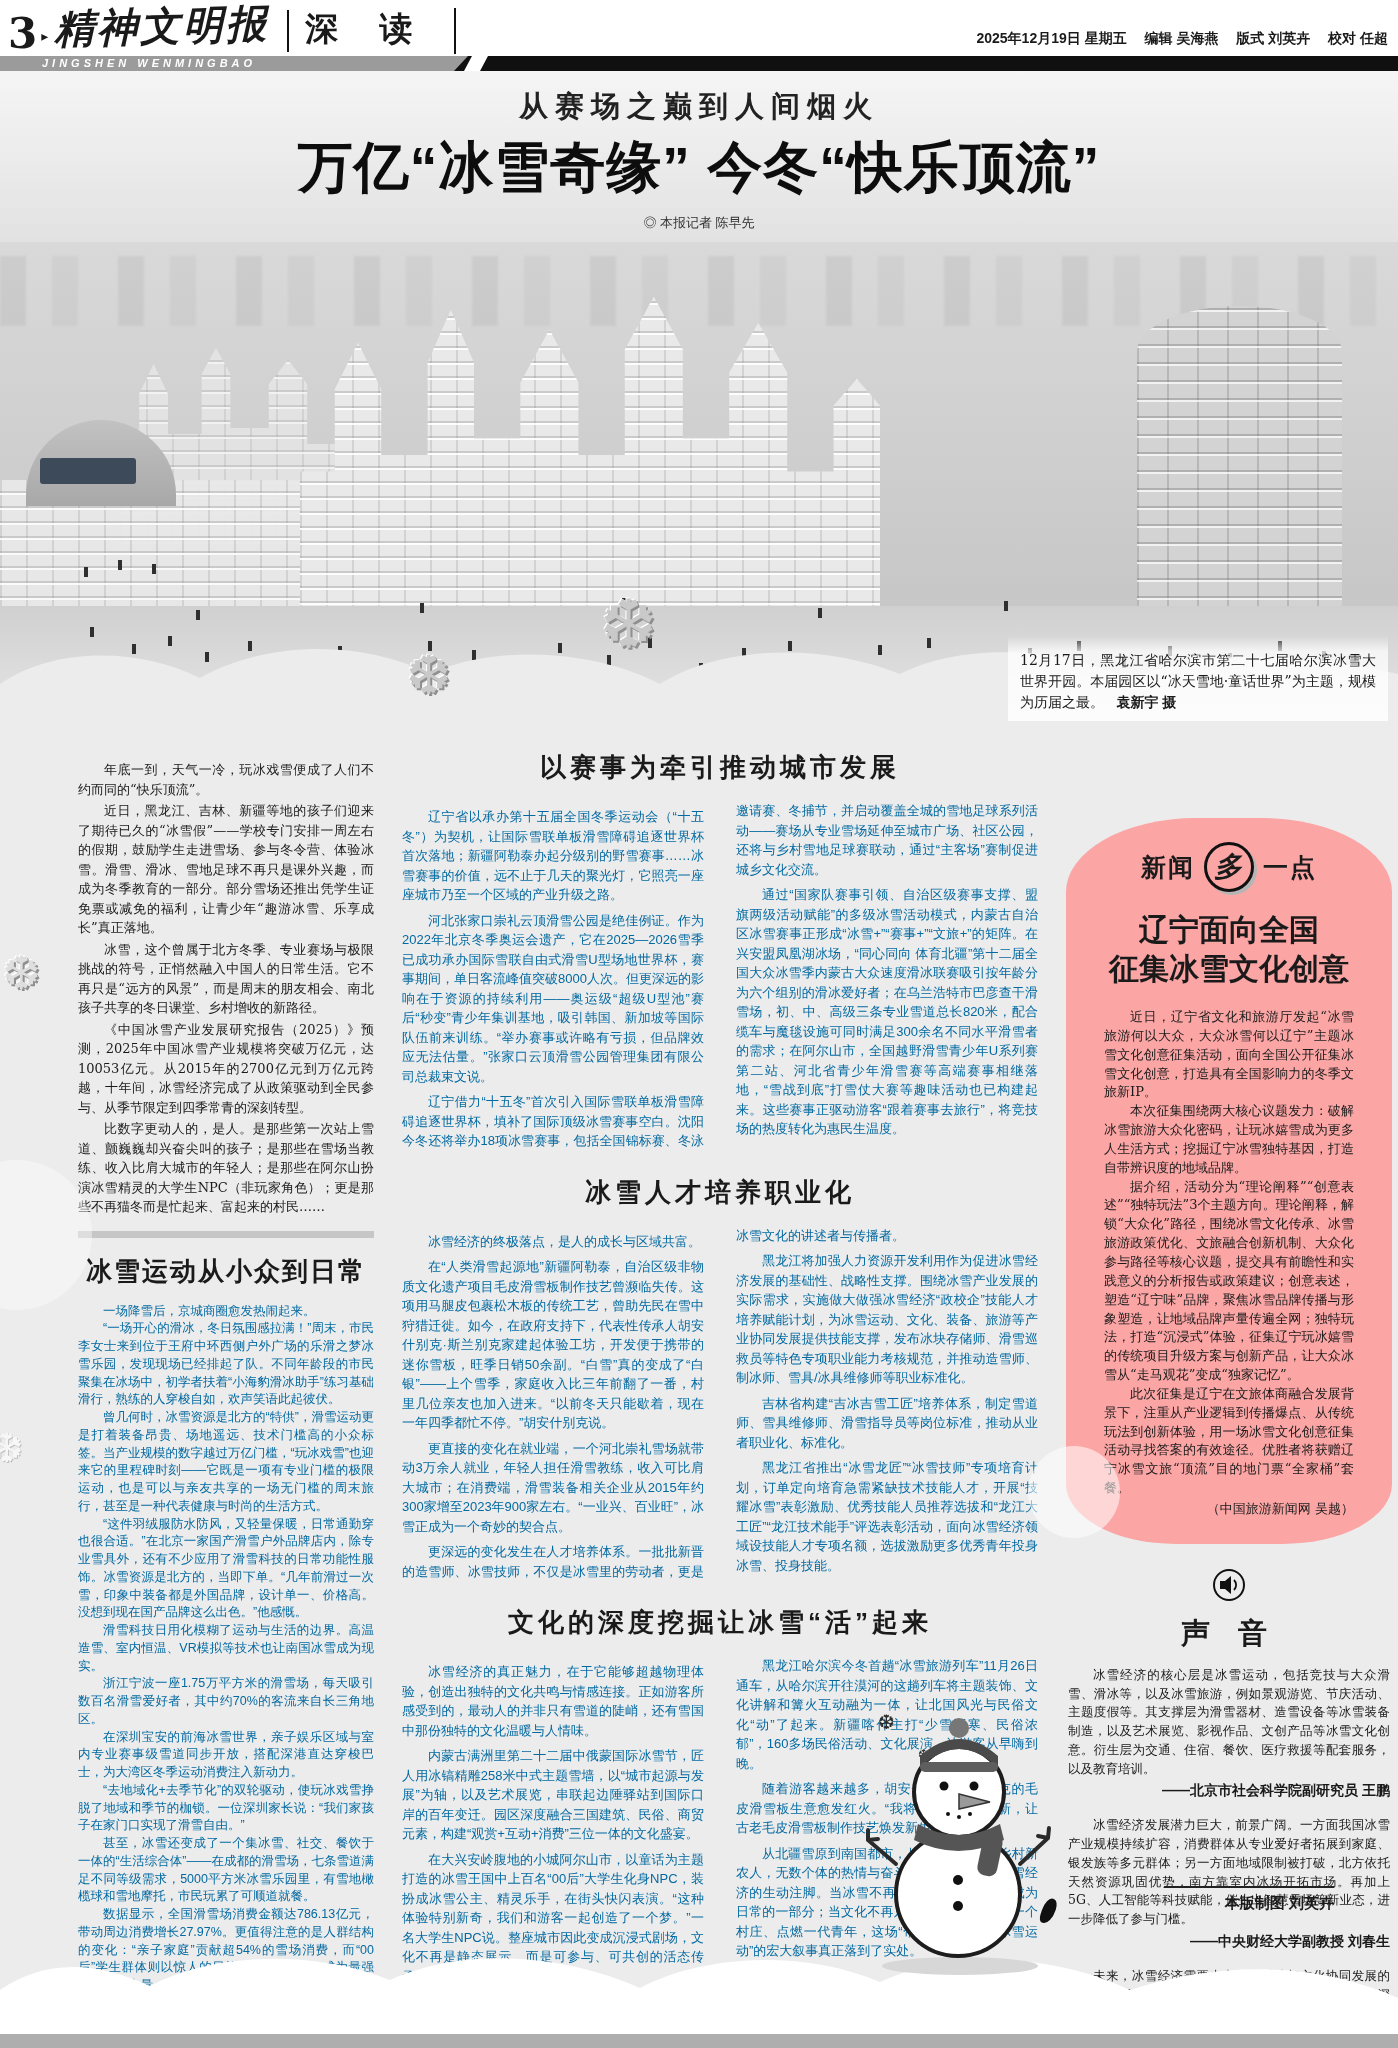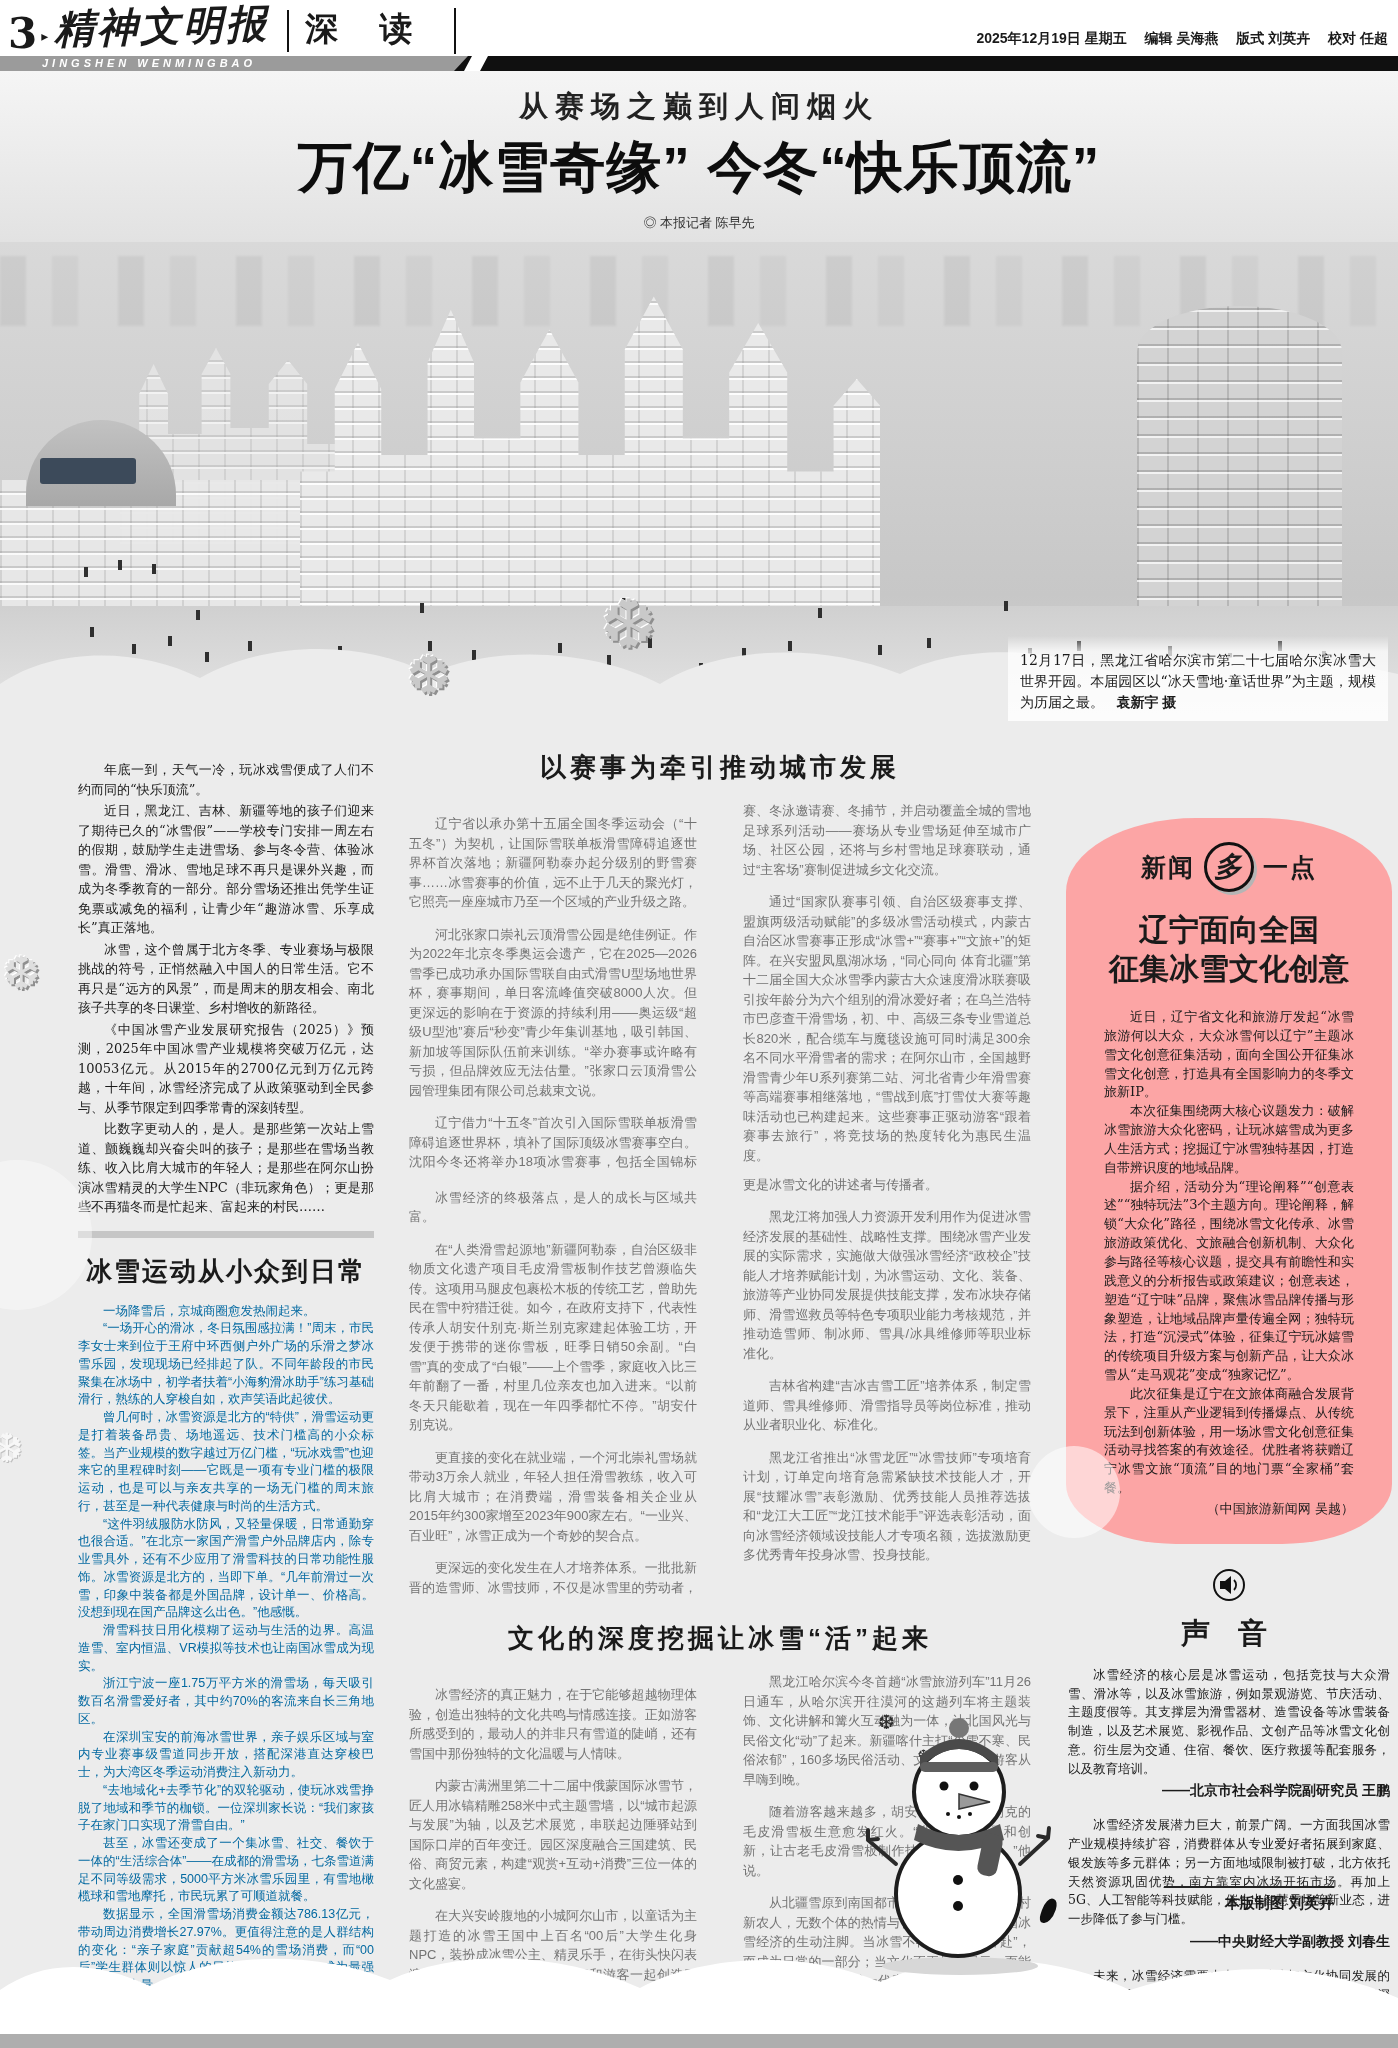--- a/index.html
+++ b/index.html
@@ -74,21 +74,21 @@
   .col-side{width:326px;flex:none;padding-top:102px;}
   
   .intro p{font-family:"DejaVu Serif",serif;font-size:13px;line-height:1.5;text-align:justify;
            text-indent:2em;margin:0 0 2px;}
   .rule{height:7px;background:#c6c6c6;margin:14px 0 6px;}
   .left-head{font-size:26px;font-weight:900;text-align:center;letter-spacing:2px;margin:16px 0 14px;}
   .bodytext p{font-size:12.5px;line-height:1.42;text-align:justify;text-indent:2em;margin:0;color:#0369a1;}
   
   .mid-head{font-size:26px;font-weight:900;text-align:center;letter-spacing:4px;margin:24px 0 16px;}
   .twocol{columns:2;column-gap:20px;}
-  .twocol p{font-size:13px;line-height:1.5;text-align:justify;text-indent:2em;margin:13px;color:#737373;}
+  .twocol p{font-size:13px;line-height:1.5;text-align:justify;text-indent:2em;margin:6px;color:#0369a1;}
   
   .news-blob{background:#fca5a5;border-radius:130px 130px 110px 110px/74px 74px 60px 60px;
              padding:24px 38px 26px;box-sizing:border-box;}
   .badge-row{display:flex;justify-content:center;align-items:center;gap:9px;
              font-size:25px;font-weight:bold;letter-spacing:2px;}
   .badge-circle{width:44px;height:44px;border:3px solid #111;border-radius:50%;display:flex;align-items:center;
              justify-content:center;font-size:28px;font-weight:900;font-style:italic;box-shadow:3px 3px 0 #b5b5b5;}
   .news-title{text-align:center;font-size:30px;font-weight:900;line-height:1.3;margin:18px 0 20px;}
   .news-body p{font-family:"DejaVu Serif",serif;font-size:13px;line-height:1.45;text-align:justify;
                text-indent:2em;margin:0;}
@@ -196,20 +196,21 @@
 
       <div class="col-mid">
         <h3 class="mid-head">以赛事为牵引推动城市发展</h3>
         <div class="twocol">
 
         <p>辽宁省以承办第十五届全国冬季运动会（“十五冬”）为契机，让国际雪联单板滑雪障碍追逐世界杯首次落地；新疆阿勒泰办起分级别的野雪赛事……冰雪赛事的价值，远不止于几天的聚光灯，它照亮一座座城市乃至一个区域的产业升级之路。</p>
             <p>河北张家口崇礼云顶滑雪公园是绝佳例证。作为2022年北京冬季奥运会遗产，它在2025—2026雪季已成功承办国际雪联自由式滑雪U型场地世界杯，赛事期间，单日客流峰值突破8000人次。但更深远的影响在于资源的持续利用——奥运级“超级U型池”赛后“秒变”青少年集训基地，吸引韩国、新加坡等国际队伍前来训练。“举办赛事或许略有亏损，但品牌效应无法估量。”张家口云顶滑雪公园管理集团有限公司总裁束文说。</p>
             <p>辽宁借力“十五冬”首次引入国际雪联单板滑雪障碍追逐世界杯，填补了国际顶级冰雪赛事空白。沈阳今冬还将举办18项冰雪赛事，包括全国锦标赛、冬泳邀请赛、冬捕节，并启动覆盖全城的雪地足球系列活动——赛场从专业雪场延伸至城市广场、社区公园，还将与乡村雪地足球赛联动，通过“主客场”赛制促进城乡文化交流。</p>
             <p>通过“国家队赛事引领、自治区级赛事支撑、盟旗两级活动赋能”的多级冰雪活动模式，内蒙古自治区冰雪赛事正形成“冰雪+”“赛事+”“文旅+”的矩阵。在兴安盟凤凰湖冰场，“同心同向 体育北疆”第十二届全国大众冰雪季内蒙古大众速度滑冰联赛吸引按年龄分为六个组别的滑冰爱好者；在乌兰浩特市巴彦查干滑雪场，初、中、高级三条专业雪道总长820米，配合缆车与魔毯设施可同时满足300余名不同水平滑雪者的需求；在阿尔山市，全国越野滑雪青少年U系列赛第二站、河北省青少年滑雪赛等高端赛事相继落地，“雪战到底”打雪仗大赛等趣味活动也已构建起来。这些赛事正驱动游客“跟着赛事去旅行”，将竞技场的热度转化为惠民生温度。</p>
           </div>
+        <h3 class="mid-head">冰雪人才培养职业化</h3>
         <div class="twocol">
 
         <p>冰雪经济的终极落点，是人的成长与区域共富。</p>
             <p>在“人类滑雪起源地”新疆阿勒泰，自治区级非物质文化遗产项目毛皮滑雪板制作技艺曾濒临失传。这项用马腿皮包裹松木板的传统工艺，曾助先民在雪中狩猎迁徙。如今，在政府支持下，代表性传承人胡安什别克·斯兰别克家建起体验工坊，开发便于携带的迷你雪板，旺季日销50余副。“白雪”真的变成了“白银”——上个雪季，家庭收入比三年前翻了一番，村里几位亲友也加入进来。“以前冬天只能歇着，现在一年四季都忙不停。”胡安什别克说。</p>
             <p>更直接的变化在就业端，一个河北崇礼雪场就带动3万余人就业，年轻人担任滑雪教练，收入可比肩大城市；在消费端，滑雪装备相关企业从2015年约300家增至2023年900家左右。“一业兴、百业旺”，冰雪正成为一个奇妙的契合点。</p>
             <p>更深远的变化发生在人才培养体系。一批批新晋的造雪师、冰雪技师，不仅是冰雪里的劳动者，更是冰雪文化的讲述者与传播者。</p>
             <p>黑龙江将加强人力资源开发利用作为促进冰雪经济发展的基础性、战略性支撑。围绕冰雪产业发展的实际需求，实施做大做强冰雪经济“政校企”技能人才培养赋能计划，为冰雪运动、文化、装备、旅游等产业协同发展提供技能支撑，发布冰块存储师、滑雪巡救员等特色专项职业能力考核规范，并推动造雪师、制冰师、雪具/冰具维修师等职业标准化。</p>
             <p>吉林省构建“吉冰吉雪工匠”培养体系，制定雪道师、雪具维修师、滑雪指导员等岗位标准，推动从业者职业化、标准化。</p>
             <p>黑龙江省推出“冰雪龙匠”“冰雪技师”专项培育计划，订单定向培育急需紧缺技术技能人才，开展“技耀冰雪”表彰激励、优秀技能人员推荐选拔和“龙江大工匠”“龙江技术能手”评选表彰活动，面向冰雪经济领域设技能人才专项名额，选拔激励更多优秀青年投身冰雪、投身技能。</p>
           </div>

